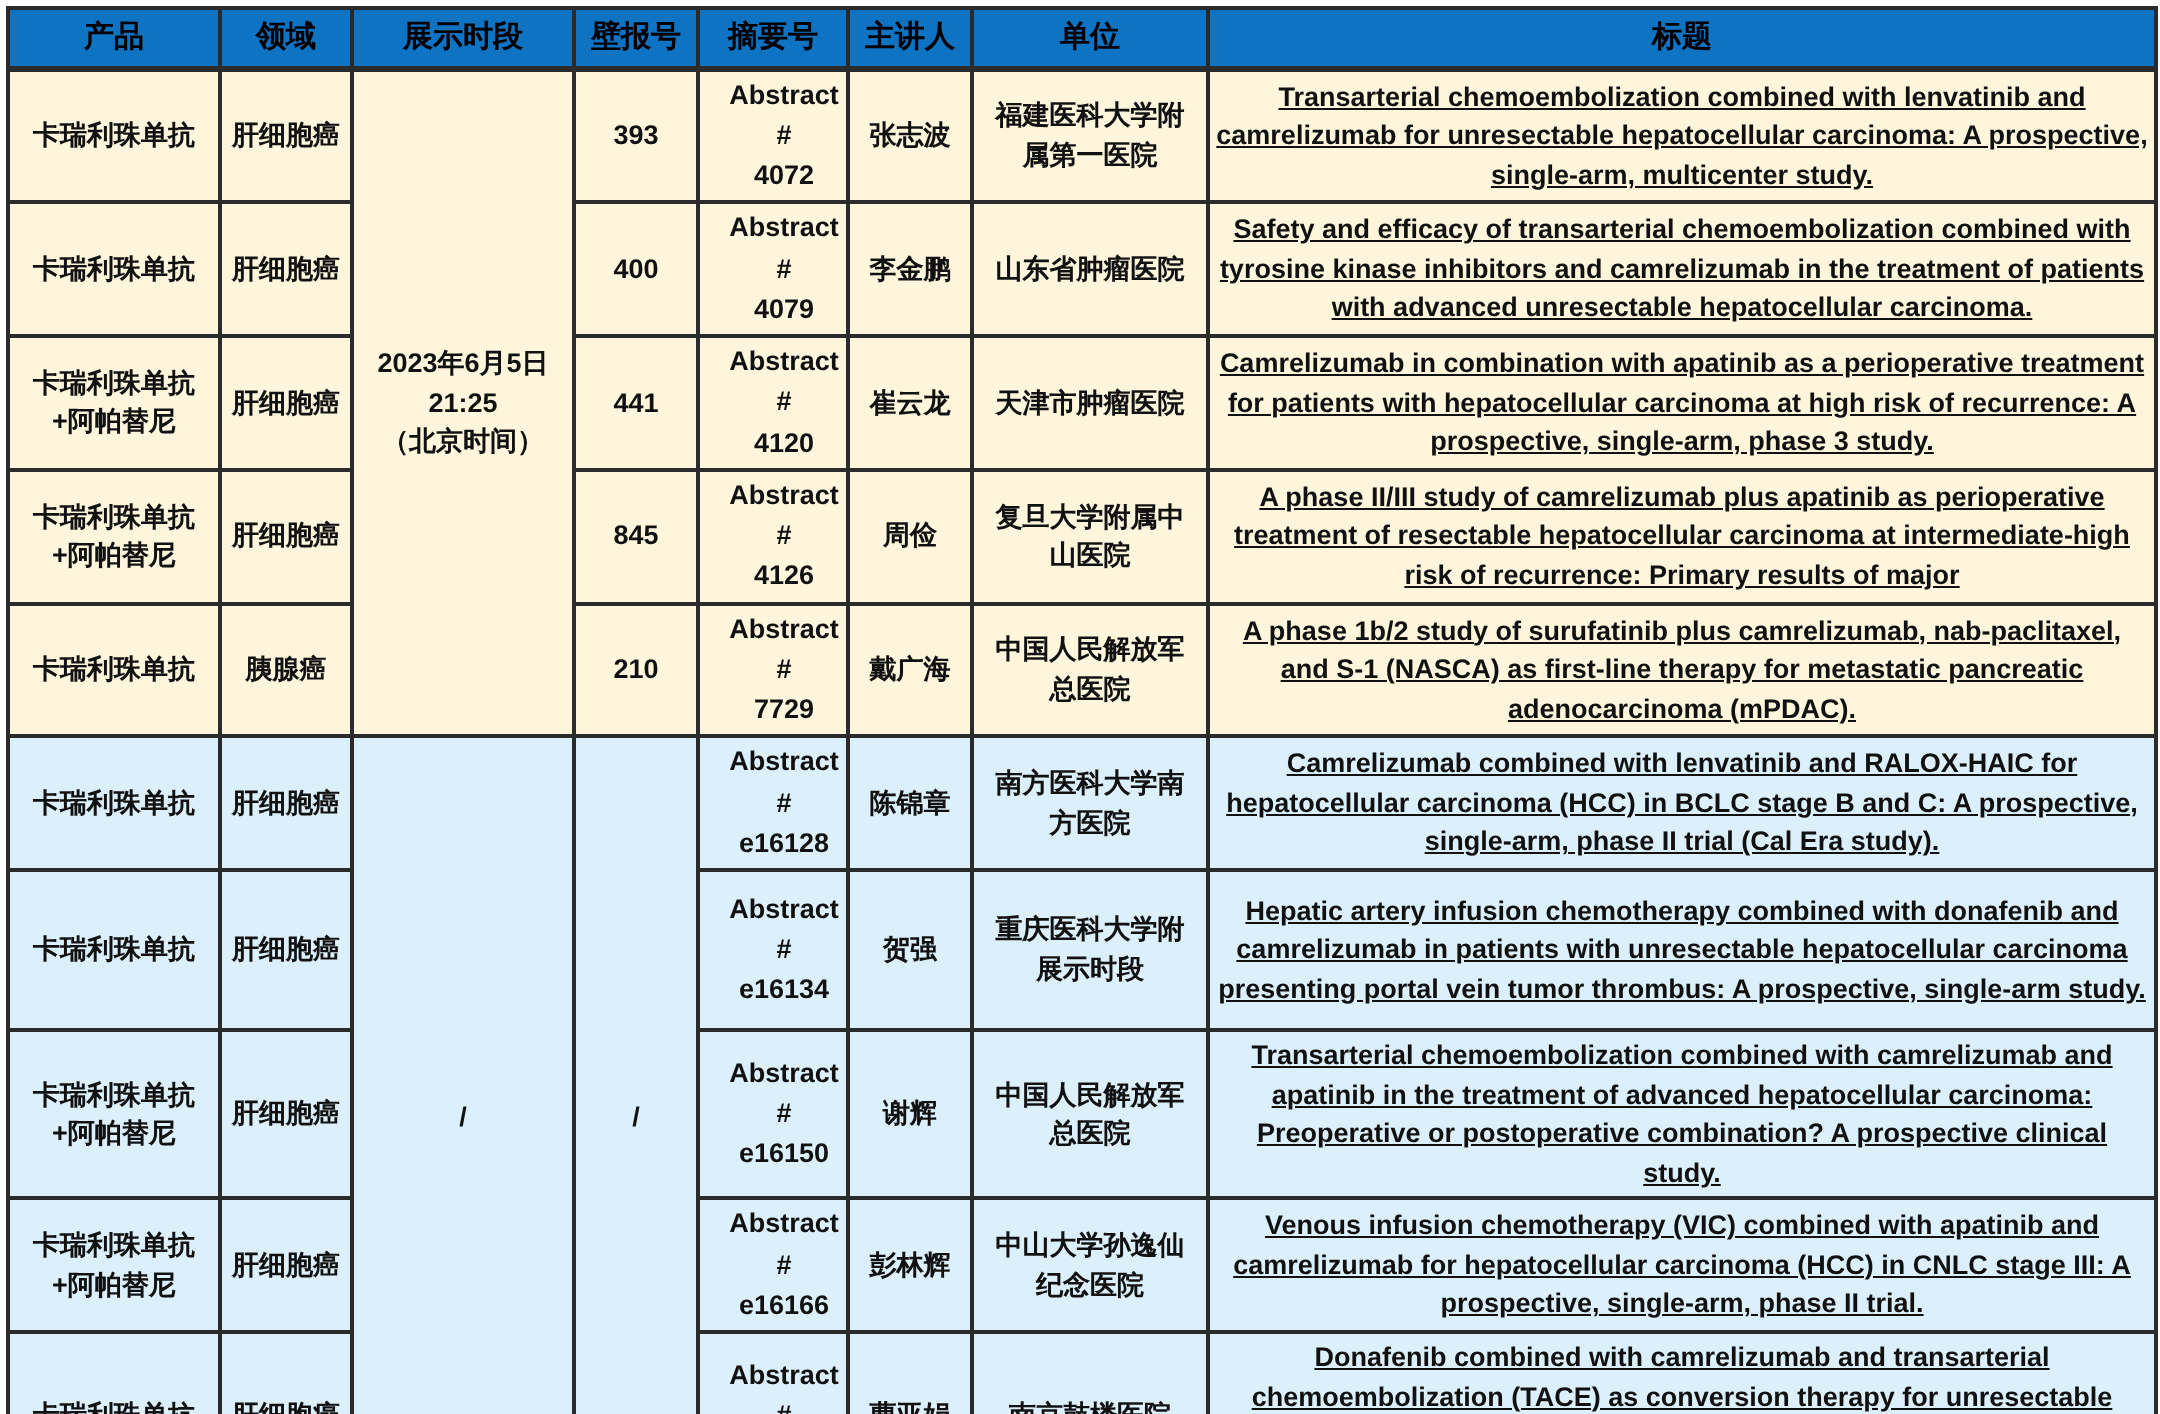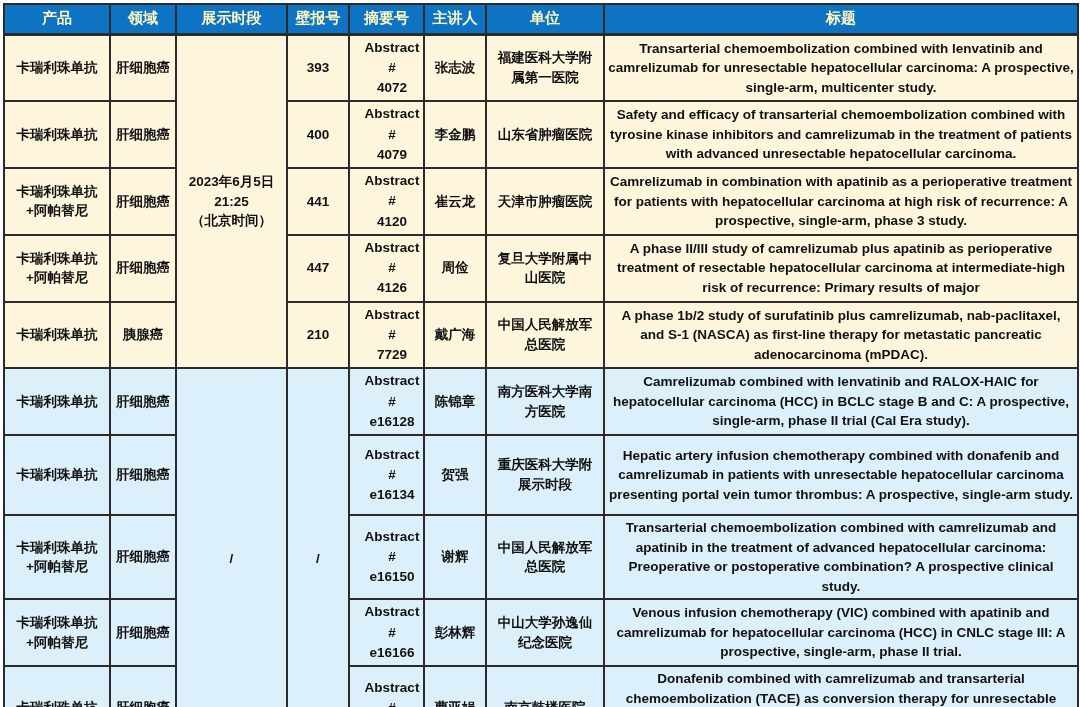--- a/index.html
+++ b/index.html
@@ -22,21 +22,21 @@
     height: 701px;
   }
   table.sched th, table.sched td {
     border: 2px solid #2b2b2b;
     box-sizing: border-box;
     overflow: hidden;
   }
   
   table.sched th {
     background: #0f73c4;
-    color: #fef9c3;
+    color: #000000;
     font-weight: bold;
     font-size: 15px;
     text-align: center;
     vertical-align: middle;
     padding: 4px 2px;
     border-bottom-width: 3px;
   }
   
   table.sched td {
     font-weight: bold;
@@ -48,20 +48,21 @@
     line-height: 1.45;
   }
   tr.s1 td { background: #fdf5dc; }
   tr.s2 td { background: #dcf0fb; }
   .ml { white-space: pre-line; }
   td.title-cell {
     text-align: left;
     font-size: 13px;
     line-height: 20px;
     padding: 2px 6px;
+    text-decoration: underline;
   }
   td.abstract-cell div { line-height: 1.5; margin-left: 11px; }
   td.slot-cell { font-size: 14px; }
   
   tr.hrow { height: 30px; }
   tr.r1  { height: 59px; }
   tr.r2  { height: 63px; }
   tr.r3  { height: 61px; }
   tr.r4  { height: 59px; }
   tr.r5  { height: 58px; }
@@ -137,21 +138,21 @@
           <div>4120</div>
         </td>
         <td>崔云龙</td>
         <td class="ml">天津市肿瘤医院</td>
         <td class="title-cell">Camrelizumab in combination with apatinib as a perioperative treatment for patients with hepatocellular carcinoma at high risk of recurrence: A prospective, single-arm, phase 3 study.</td>
       </tr>
       <tr class="s1 r4">
         <td class="ml">卡瑞利珠单抗
 +阿帕替尼</td>
         <td>肝细胞癌</td>
-        <td>447</td>
+        <td>845</td>
         <td class="abstract-cell">
           <div>Abstract #</div>
           <div>4126</div>
         </td>
         <td>周俭</td>
         <td class="ml">复旦大学附属中
 山医院</td>
         <td class="title-cell">A phase II/III study of camrelizumab plus apatinib as perioperative treatment of resectable hepatocellular carcinoma at intermediate-high risk of recurrence: Primary results of major</td>
       </tr>
       <tr class="s1 r5">

